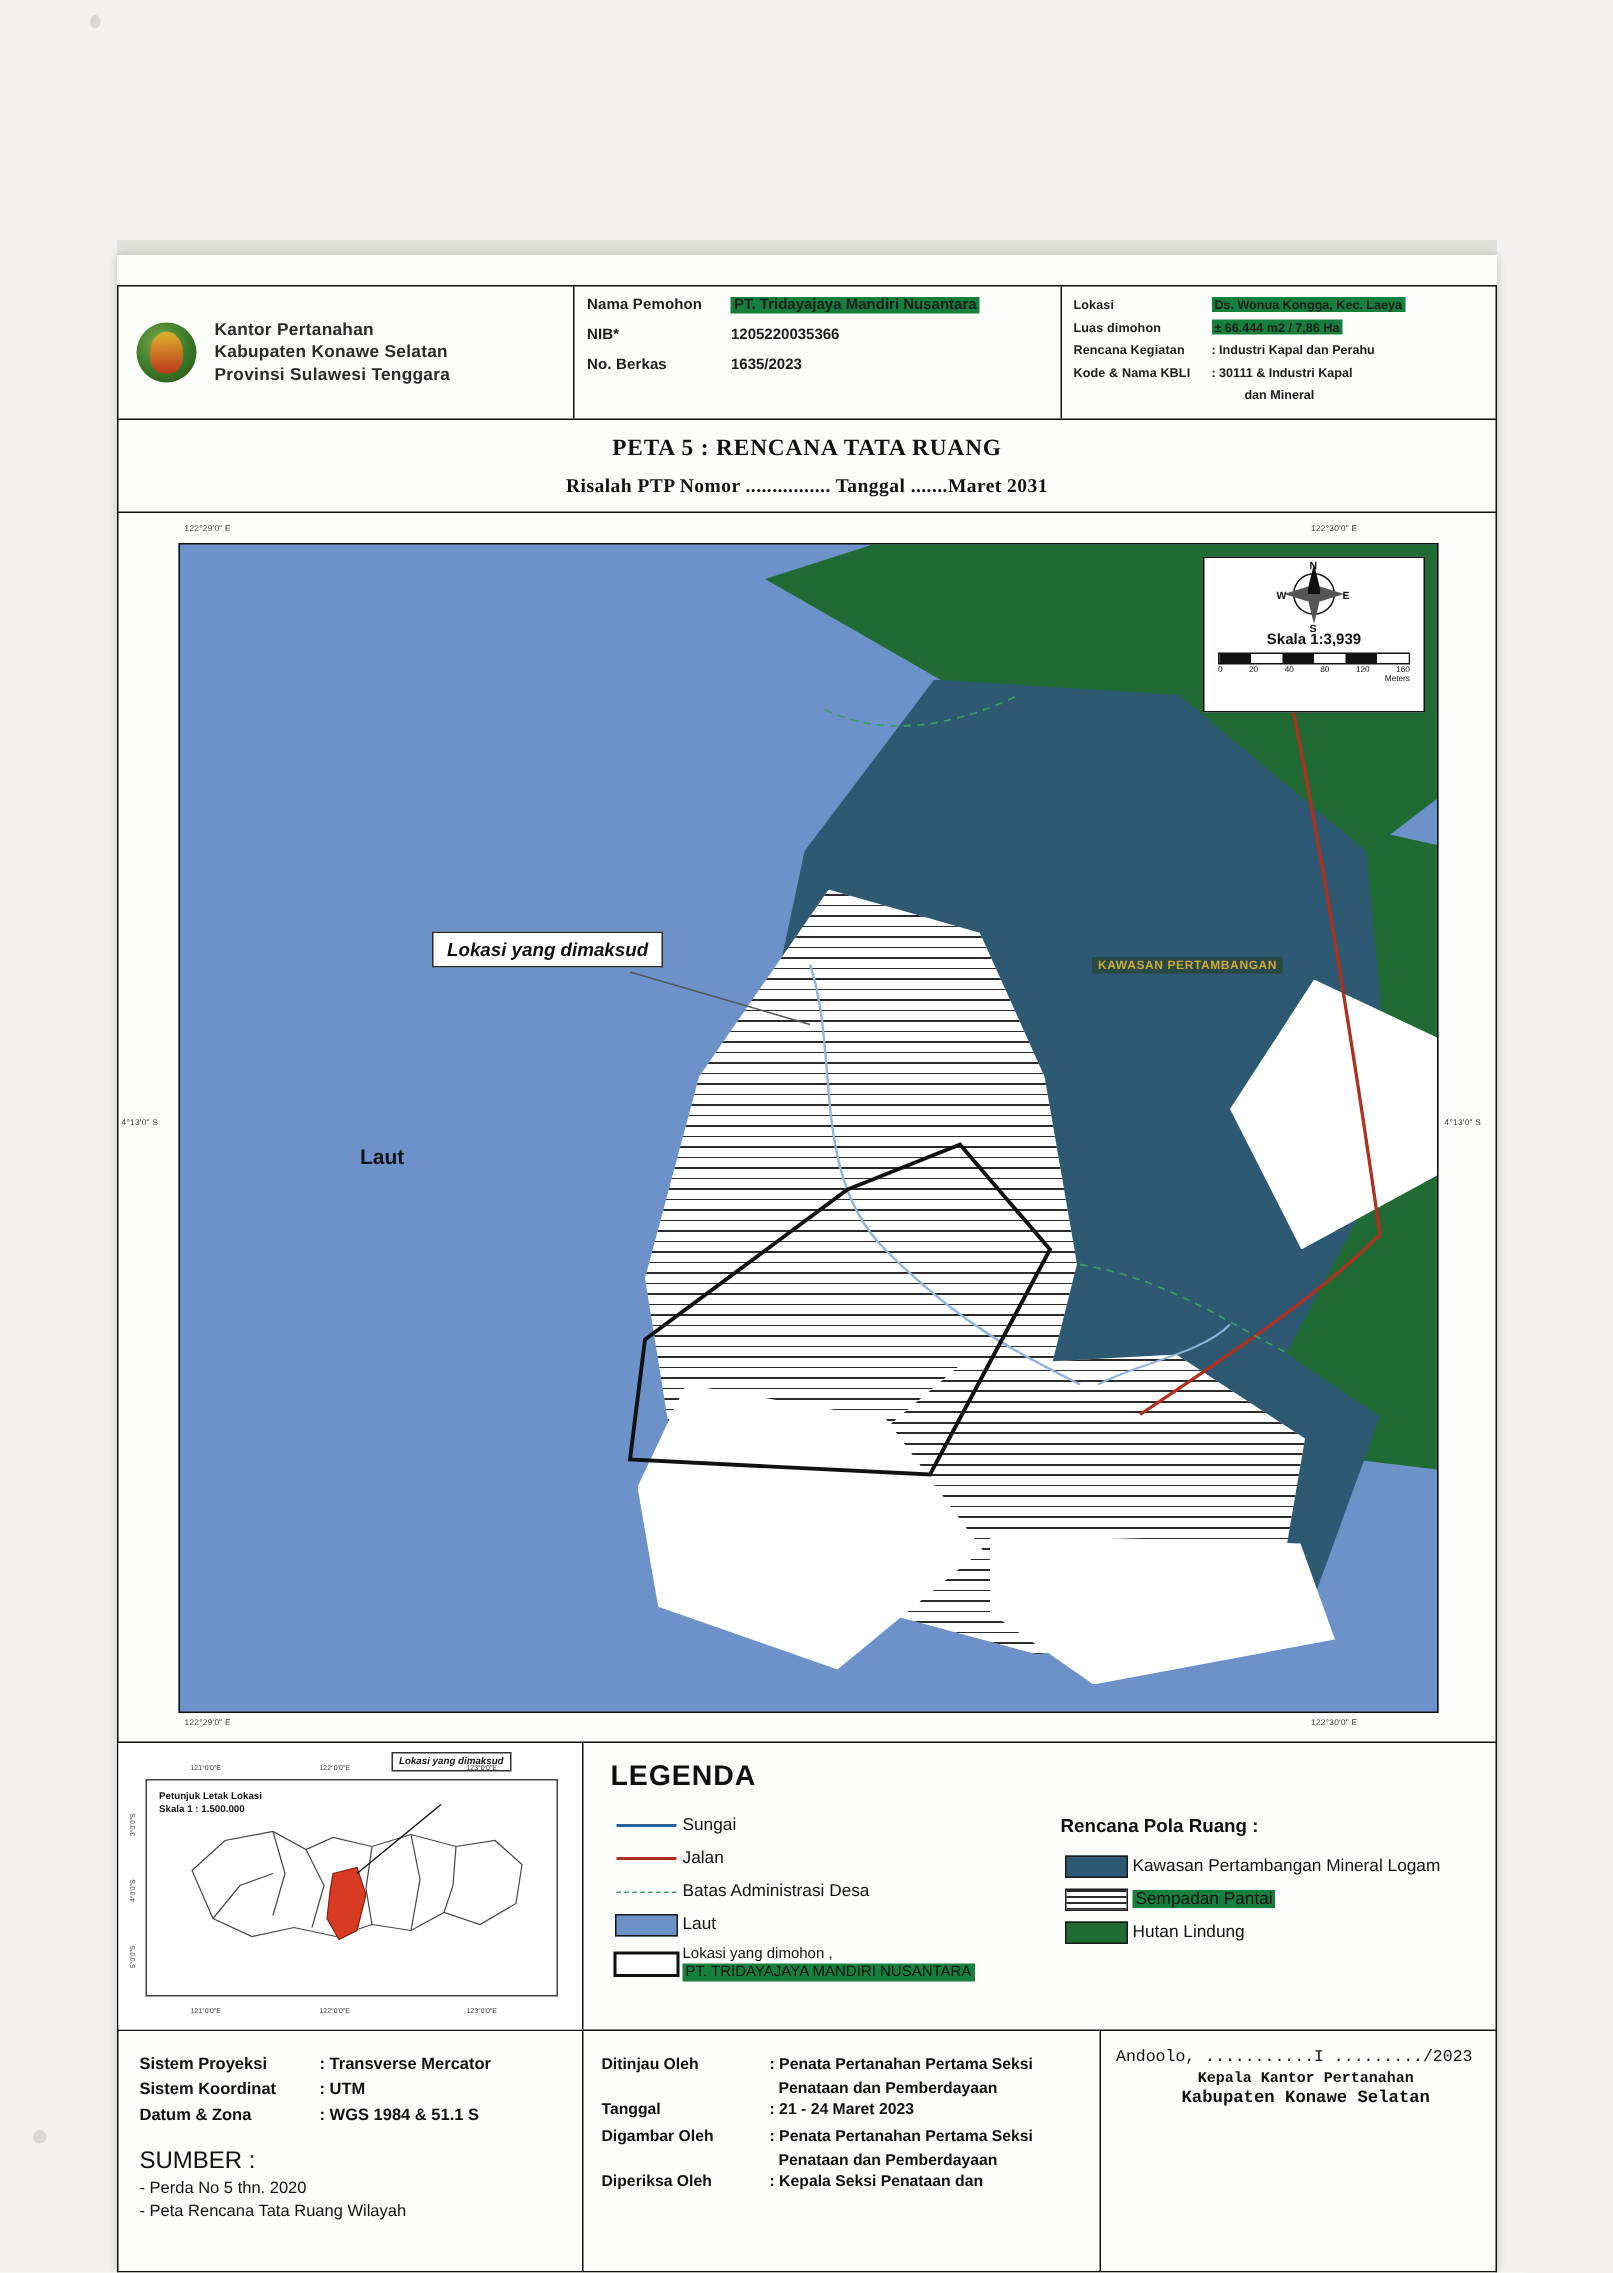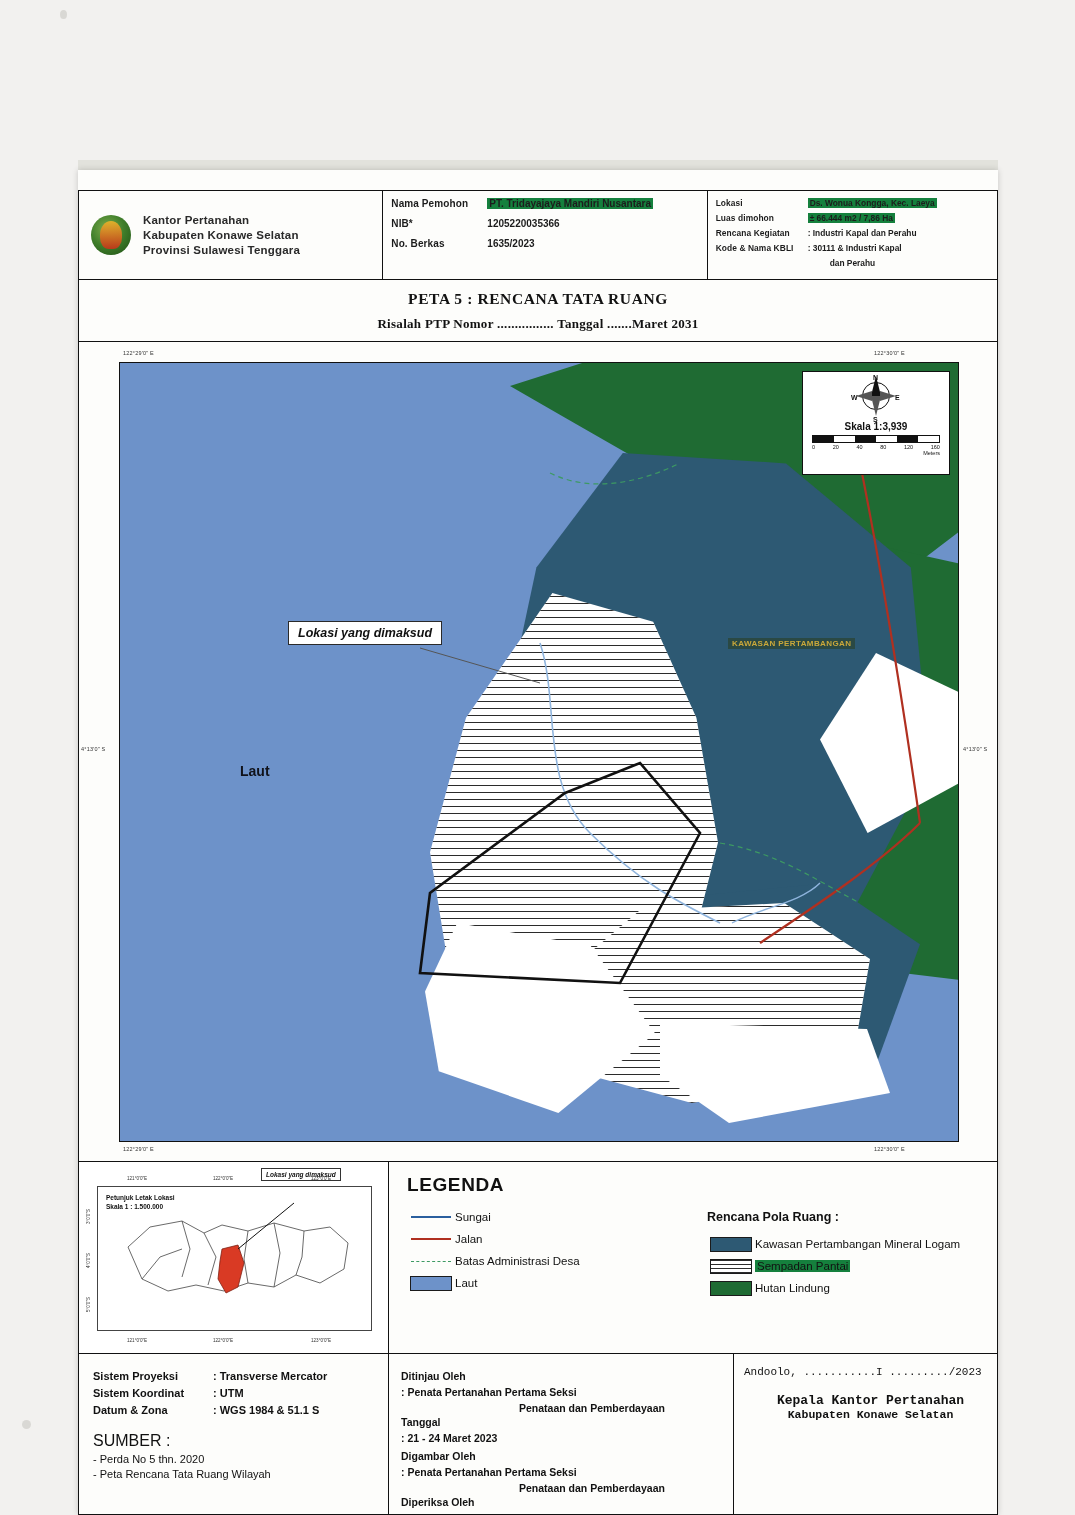--- a/index.html
+++ b/index.html
@@ -141,26 +141,26 @@
     border:1.5px solid #111;border-top:none;box-sizing:border-box;display:flex;
   }
   .f1{width:310px;border-right:1.5px solid #111;box-sizing:border-box;padding:14px 0 0 14px;}
   .f2{width:345px;border-right:1.5px solid #111;box-sizing:border-box;padding:14px 0 0 12px;}
   .f3{flex:1;padding:12px 0 0 10px;font-family:Liberation Mono, monospace;}
   .frow2{display:flex;font-size:11px;color:#111;line-height:17px;}
   .frow2 .a{width:120px;flex:none;font-weight:600;}
   .frow2 .b{font-weight:600;}
   .sumber{font-size:16px;font-weight:400;margin-top:13px;color:#111;}
   .sumber-li{font-size:11px;margin-top:3px;color:#111;}
-  .frow3{display:flex;font-size:10.5px;color:#111;line-height:16px;margin-bottom:2px;flex-direction:column;}
+  .frow3{display:flex;font-size:10.5px;color:#111;line-height:16px;margin-bottom:2px;}
   .frow3 .a{width:112px;flex:none;font-weight:bold;}
   .frow3 .b{font-weight:600;}
   .cont{margin-left:118px;font-size:10.5px;font-weight:600;color:#111;}
   .f3 .line1{font-size:11px;color:#111;}
-  .f3 .line2{font-size:13px;font-weight:bold;text-align:center;margin-top:15px;color:#111;}
+  .f3 .line2{font-size:10px;font-weight:bold;text-align:center;margin-top:3px;color:#111;}
   .f3 .line3{font-size:11.5px;font-weight:bold;text-align:center;color:#111;}
   
   .spec{position:absolute;background:#cfcdc9;border-radius:50%;opacity:.7;}
   .tape{position:absolute;left:78px;top:160px;width:920px;height:14px;background:rgba(220,220,214,.75);}
 </style>
 </head>
 <body>
 
 <div class="tape"></div>
 <div class="spec" style="left:60px;top:10px;width:7px;height:9px;"></div>
@@ -205,21 +205,21 @@
       <div class="frow small">
         <div class="flab">Rencana Kegiatan</div>
         <div class="fval">: Industri Kapal dan Perahu</div>
       </div>
       <div class="frow small">
         <div class="flab">Kode &amp; Nama KBLI</div>
         <div class="fval">: 30111 &amp; Industri Kapal</div>
       </div>
       <div class="frow small">
         <div class="flab"></div>
-        <div class="fval" style="margin-left:22px">dan Perahu</div>
+        <div class="fval" style="margin-left:22px">dan Mineral</div>
       </div>
     </div>
   </div>
 
   <div class="titleband">
     <div class="t1">PETA 5 : RENCANA TATA RUANG</div>
     <div class="t2">Risalah PTP Nomor ................ Tanggal .......Maret 2031</div>
   </div>
 
   <div class="mapbox">
@@ -351,20 +351,29 @@
             <span class="ln dash"></span>
           </div>
         <span>Batas Administrasi Desa</span>
       </div>
       <div class="leg-item">
         <div class="leg-key">
             <span class="sw sea"></span>
           </div>
         <span>Laut</span>
       </div>
+      <div class="leg-item" style="height:30px;align-items:center;">
+        <div class="leg-key">
+            <span class="sw loc"></span>
+          </div>
+        <div class="loc-txt">
+          <div>Lokasi yang dimohon ,</div>
+          <div class="hl">PT. TRIDAYAJAYA MANDIRI NUSANTARA</div>
+        </div>
+      </div>
 
       <div class="leg-right">
         <div class="leg-sub">Rencana Pola Ruang :</div>
         <div class="leg-item">
           <div class="leg-key">
               <span class="sw mining"></span>
             </div>
           <span>Kawasan Pertambangan Mineral Logam</span>
         </div>
         <div class="leg-item">

